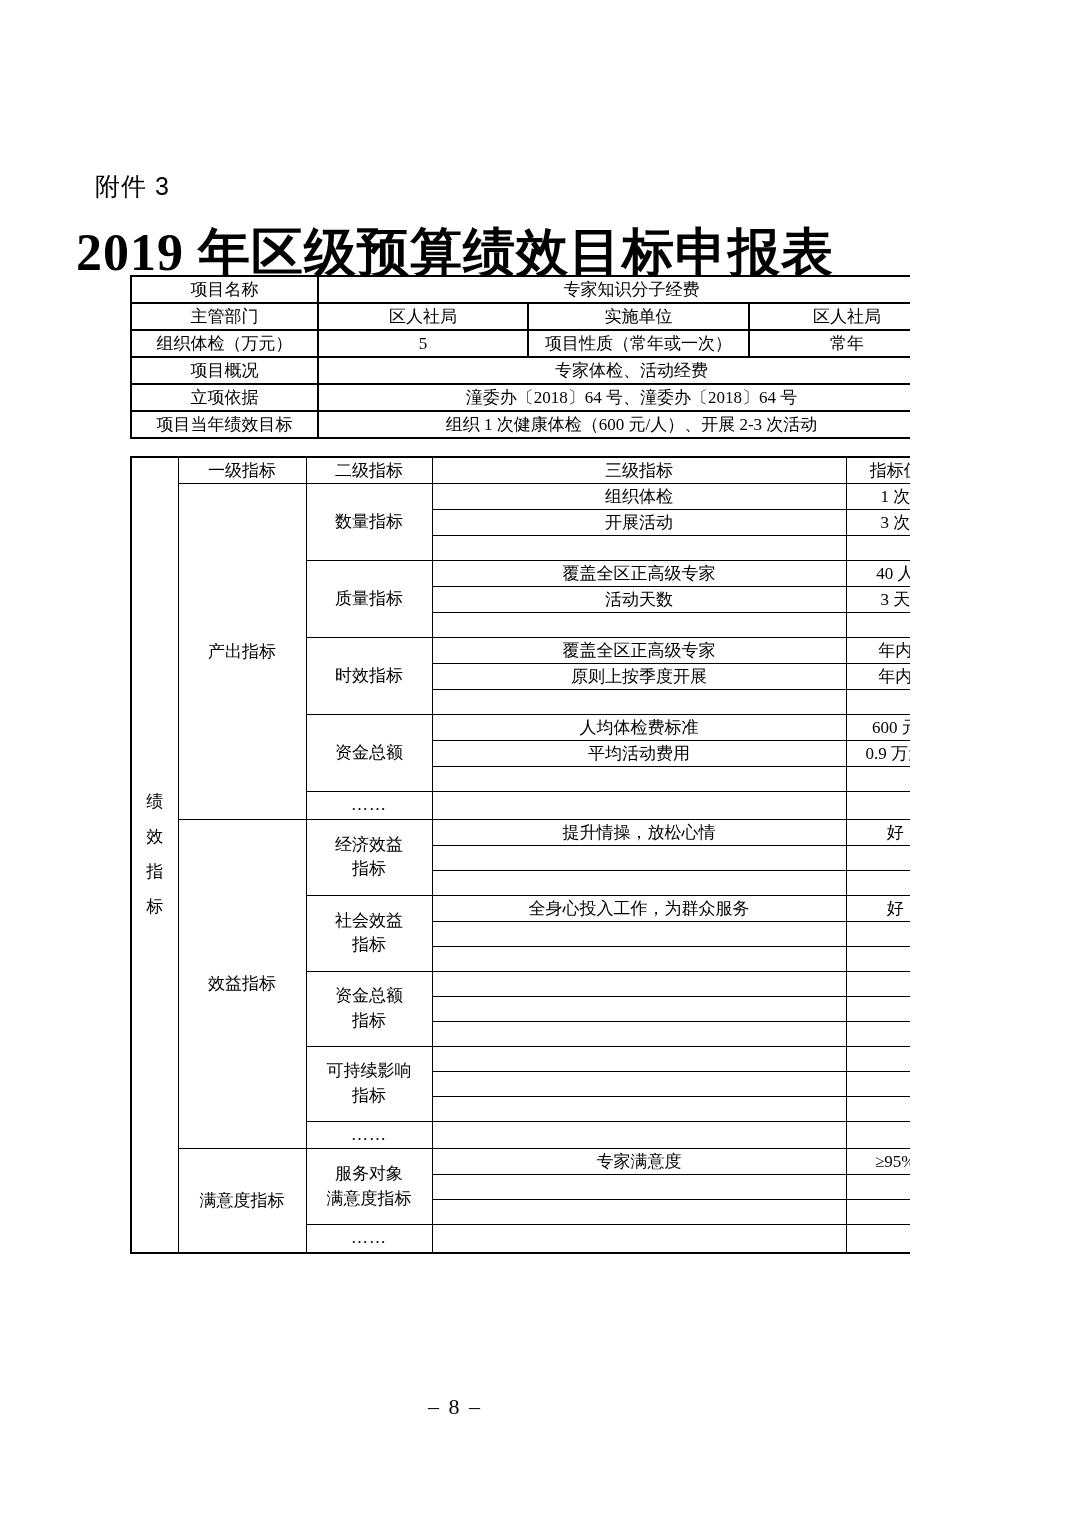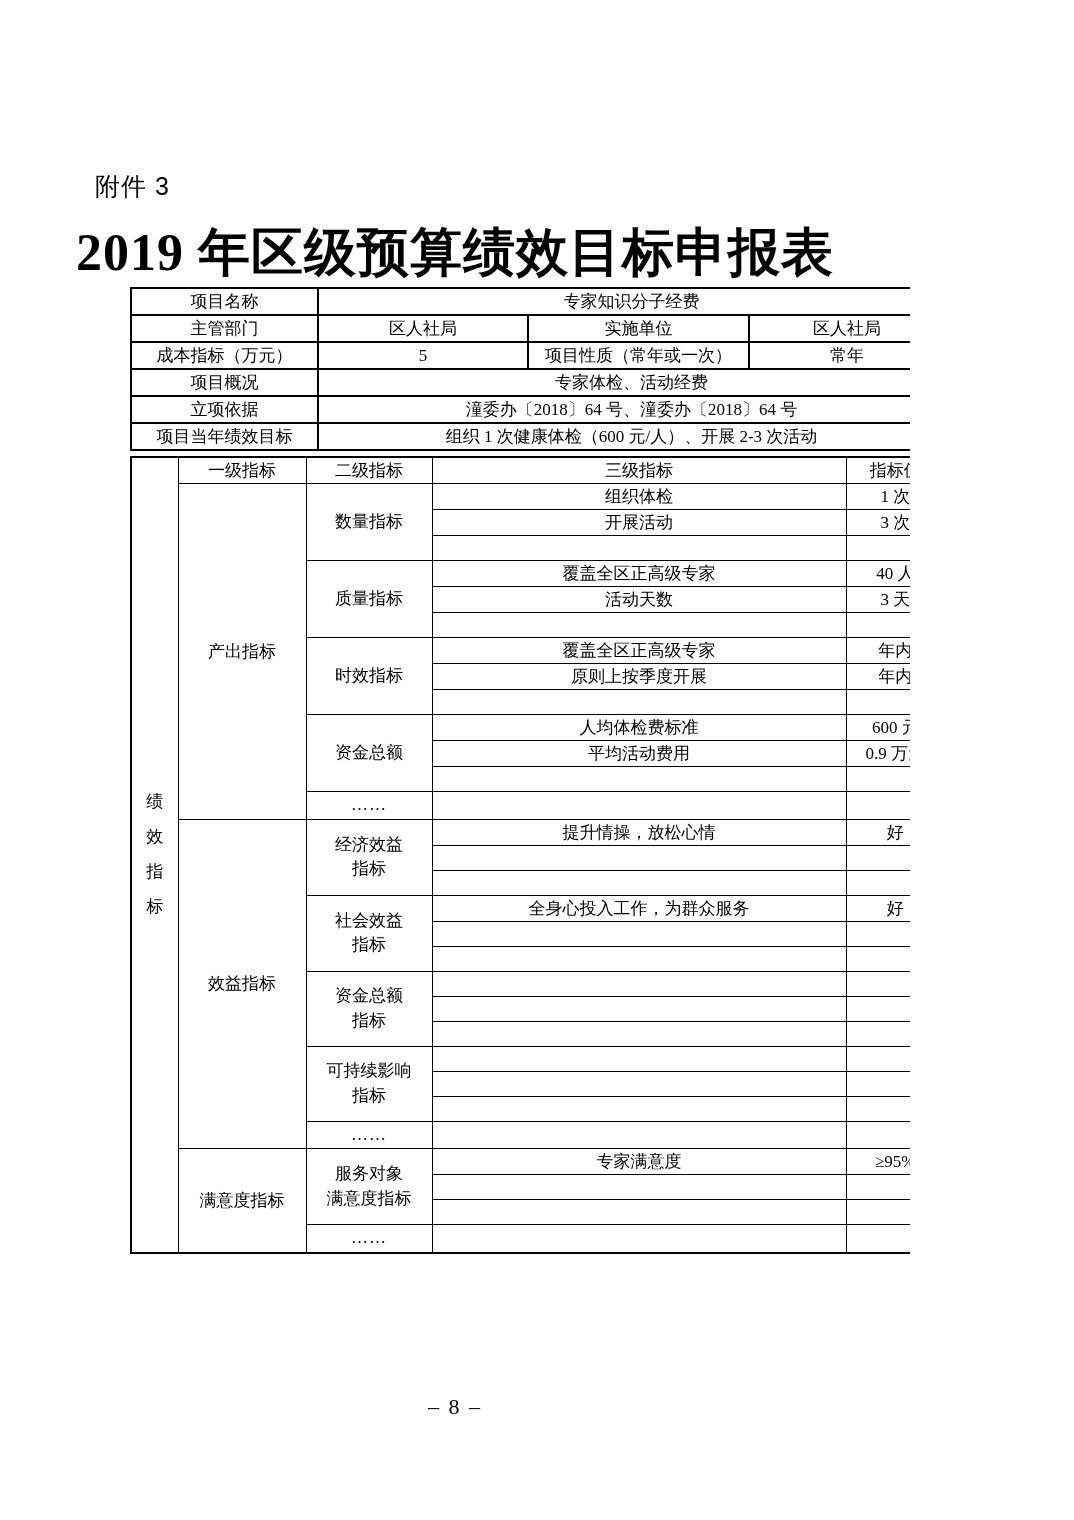--- a/index.html
+++ b/index.html
@@ -33,21 +33,21 @@
     letter-spacing: 1px;
   }
   table {
     border-collapse: collapse;
     table-layout: fixed;
     position: absolute;
     left: 130px;
     width: 814px;
     background: #fff;
   }
-  .info-table { top: 275px; border: 2px solid #701a75; margin-top: 12px; }
+  .info-table { top: 275px; border: 2px solid #701a75; }
   .ind-table  { top: 456px; border: 2px solid #000; }
   .info-table td {
     border: 2px solid #000;
     height: 24px;
     font-size: 17px;
     text-align: center;
     vertical-align: middle;
     padding: 1px 4px;
     overflow: hidden;
   }
@@ -106,21 +106,21 @@
         <td>项目名称</td>
         <td colspan="3">专家知识分子经费</td>
       </tr>
       <tr>
         <td>主管部门</td>
         <td>区人社局</td>
         <td>实施单位</td>
         <td>区人社局</td>
       </tr>
       <tr>
-        <td>成本指标（万元）</td>
+        <td>组织体检（万元）</td>
         <td>5</td>
         <td>项目性质（常年或一次）</td>
         <td>常年</td>
       </tr>
       <tr>
         <td>项目概况</td>
         <td colspan="3">专家体检、活动经费</td>
       </tr>
       <tr>
         <td>立项依据</td>

